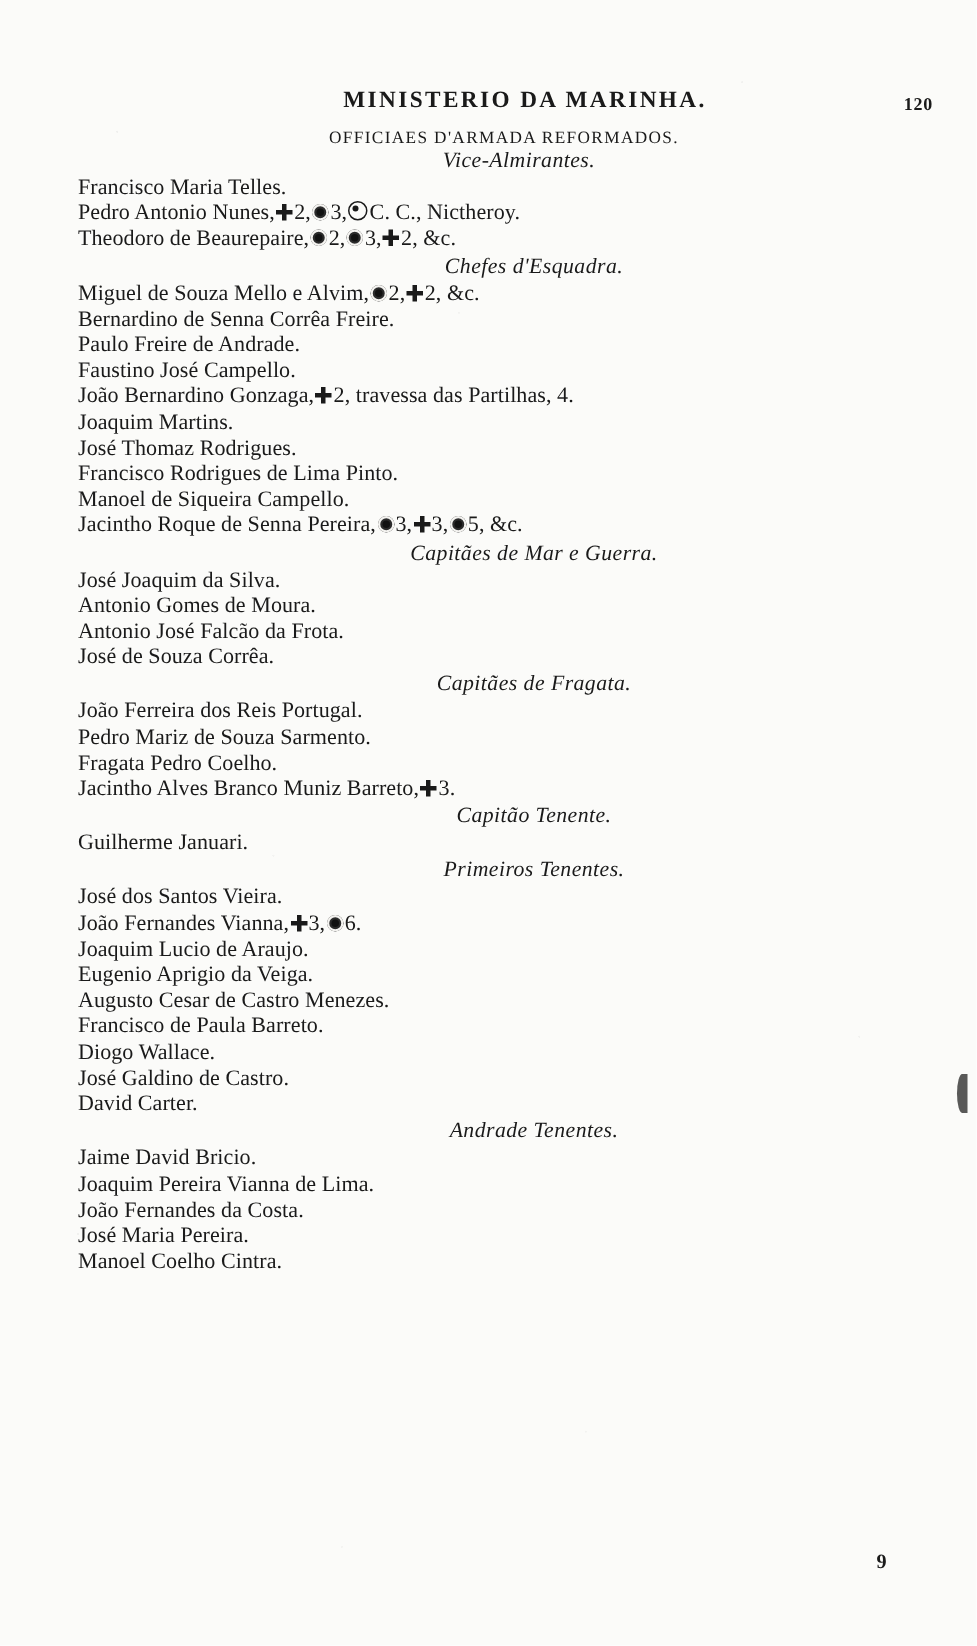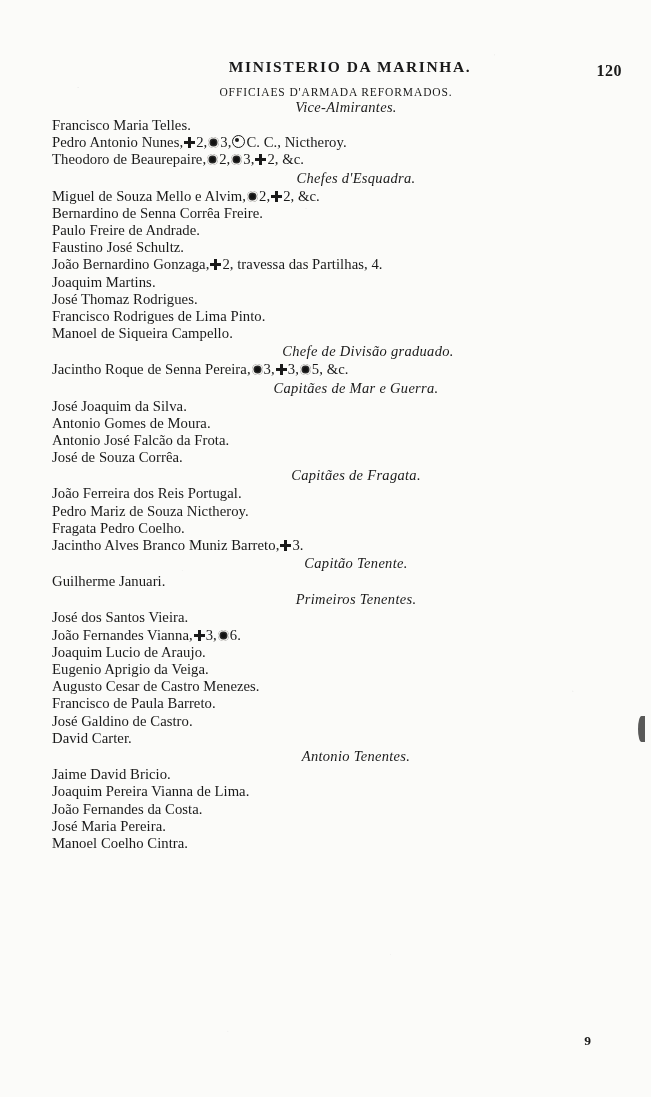--- a/index.html
+++ b/index.html
@@ -54,21 +54,21 @@
     font-size: 15.5px;
     letter-spacing: 1.6px;
     font-family: "Liberation Serif", serif;
     padding-left: 48px;
   }
   .folio {
     position: absolute;
     right: -22px;
     top: 4px;
     font-weight: bold;
-    font-size: 16px;
+    font-size: 12px;
     letter-spacing: 0.5px;
   }
   .subhead {
     text-align: center;
     font-size: 11.5px;
     letter-spacing: 0.9px;
     margin-top: 6px;
     margin-bottom: 1px;
     padding-left: 20px;
   }
@@ -188,65 +188,65 @@
     <div class="entry">
       <span>Theodoro de Beaurepaire,</span><span class="ord ord-star"></span>2,<span class="ord ord-star"></span>3,<span class="ord ord-cross"></span>2, &amp;c.
     </div>
 
     <div class="rank-head indent-a">Chefes d'Esquadra.</div>
     <div class="entry">
       <span>Miguel de Souza Mello e Alvim,</span><span class="ord ord-star"></span>2,<span class="ord ord-cross"></span>2, &amp;c.
     </div>
     <div class="entry">Bernardino de Senna Corrêa Freire.</div>
     <div class="entry">Paulo Freire de Andrade.</div>
-    <div class="entry">Faustino José Schultz.</div>
+    <div class="entry">Faustino José Campello.</div>
     <div class="entry">
       <span>João Bernardino Gonzaga,</span><span class="ord ord-cross"></span>2, travessa das Partilhas, 4.
     </div>
 
     <div class="entry">Joaquim Martins.</div>
     <div class="entry">José Thomaz Rodrigues.</div>
     <div class="entry">Francisco Rodrigues de Lima Pinto.</div>
     <div class="entry">Manoel de Siqueira Campello.</div>
 
-    <div class="rank-head indent-b">Chefe de Divisão graduado.</div>
     <div class="entry">
       <span>Jacintho Roque de Senna Pereira,</span><span class="ord ord-star"></span>3,<span class="ord ord-maltese"></span>3,<span class="ord ord-star"></span>5, &amp;c.
     </div>
 
     <div class="rank-head indent-a">Capitães de Mar e Guerra.</div>
     <div class="entry">José Joaquim da Silva.</div>
     <div class="entry">Antonio Gomes de Moura.</div>
     <div class="entry">Antonio José Falcão da Frota.</div>
     <div class="entry">José de Souza Corrêa.</div>
 
     <div class="rank-head indent-a">Capitães de Fragata.</div>
     <div class="entry">João Ferreira dos Reis Portugal.</div>
-    <div class="entry">Pedro Mariz de Souza Nictheroy.</div>
+    <div class="entry">Pedro Mariz de Souza Sarmento.</div>
     <div class="entry">Fragata Pedro Coelho.</div>
     <div class="entry">
       <span>Jacintho Alves Branco Muniz Barreto,</span><span class="ord ord-cross"></span>3.
     </div>
 
     <div class="rank-head indent-a">Capitão Tenente.</div>
     <div class="entry">Guilherme Januari.</div>
 
     <div class="rank-head indent-a">Primeiros Tenentes.</div>
     <div class="entry">José dos Santos Vieira.</div>
     <div class="entry">
       <span>João Fernandes Vianna,</span><span class="ord ord-maltese"></span>3,<span class="ord ord-star"></span>6.
     </div>
     <div class="entry">Joaquim Lucio de Araujo.</div>
     <div class="entry">Eugenio Aprigio da Veiga.</div>
     <div class="entry">Augusto Cesar de Castro Menezes.</div>
     <div class="entry">Francisco de Paula Barreto.</div>
+    <div class="entry">Diogo Wallace.</div>
     <div class="entry">José Galdino de Castro.</div>
     <div class="entry">David Carter.</div>
 
-    <div class="rank-head indent-a">Antonio Tenentes.</div>
+    <div class="rank-head indent-a">Andrade Tenentes.</div>
     <div class="entry">Jaime David Bricio.</div>
     <div class="entry">Joaquim Pereira Vianna de Lima.</div>
     <div class="entry">João Fernandes da Costa.</div>
     <div class="entry">José Maria Pereira.</div>
     <div class="entry">Manoel Coelho Cintra.</div>
 
   </div>
 
   <div class="page-num">9</div>
 </div>

